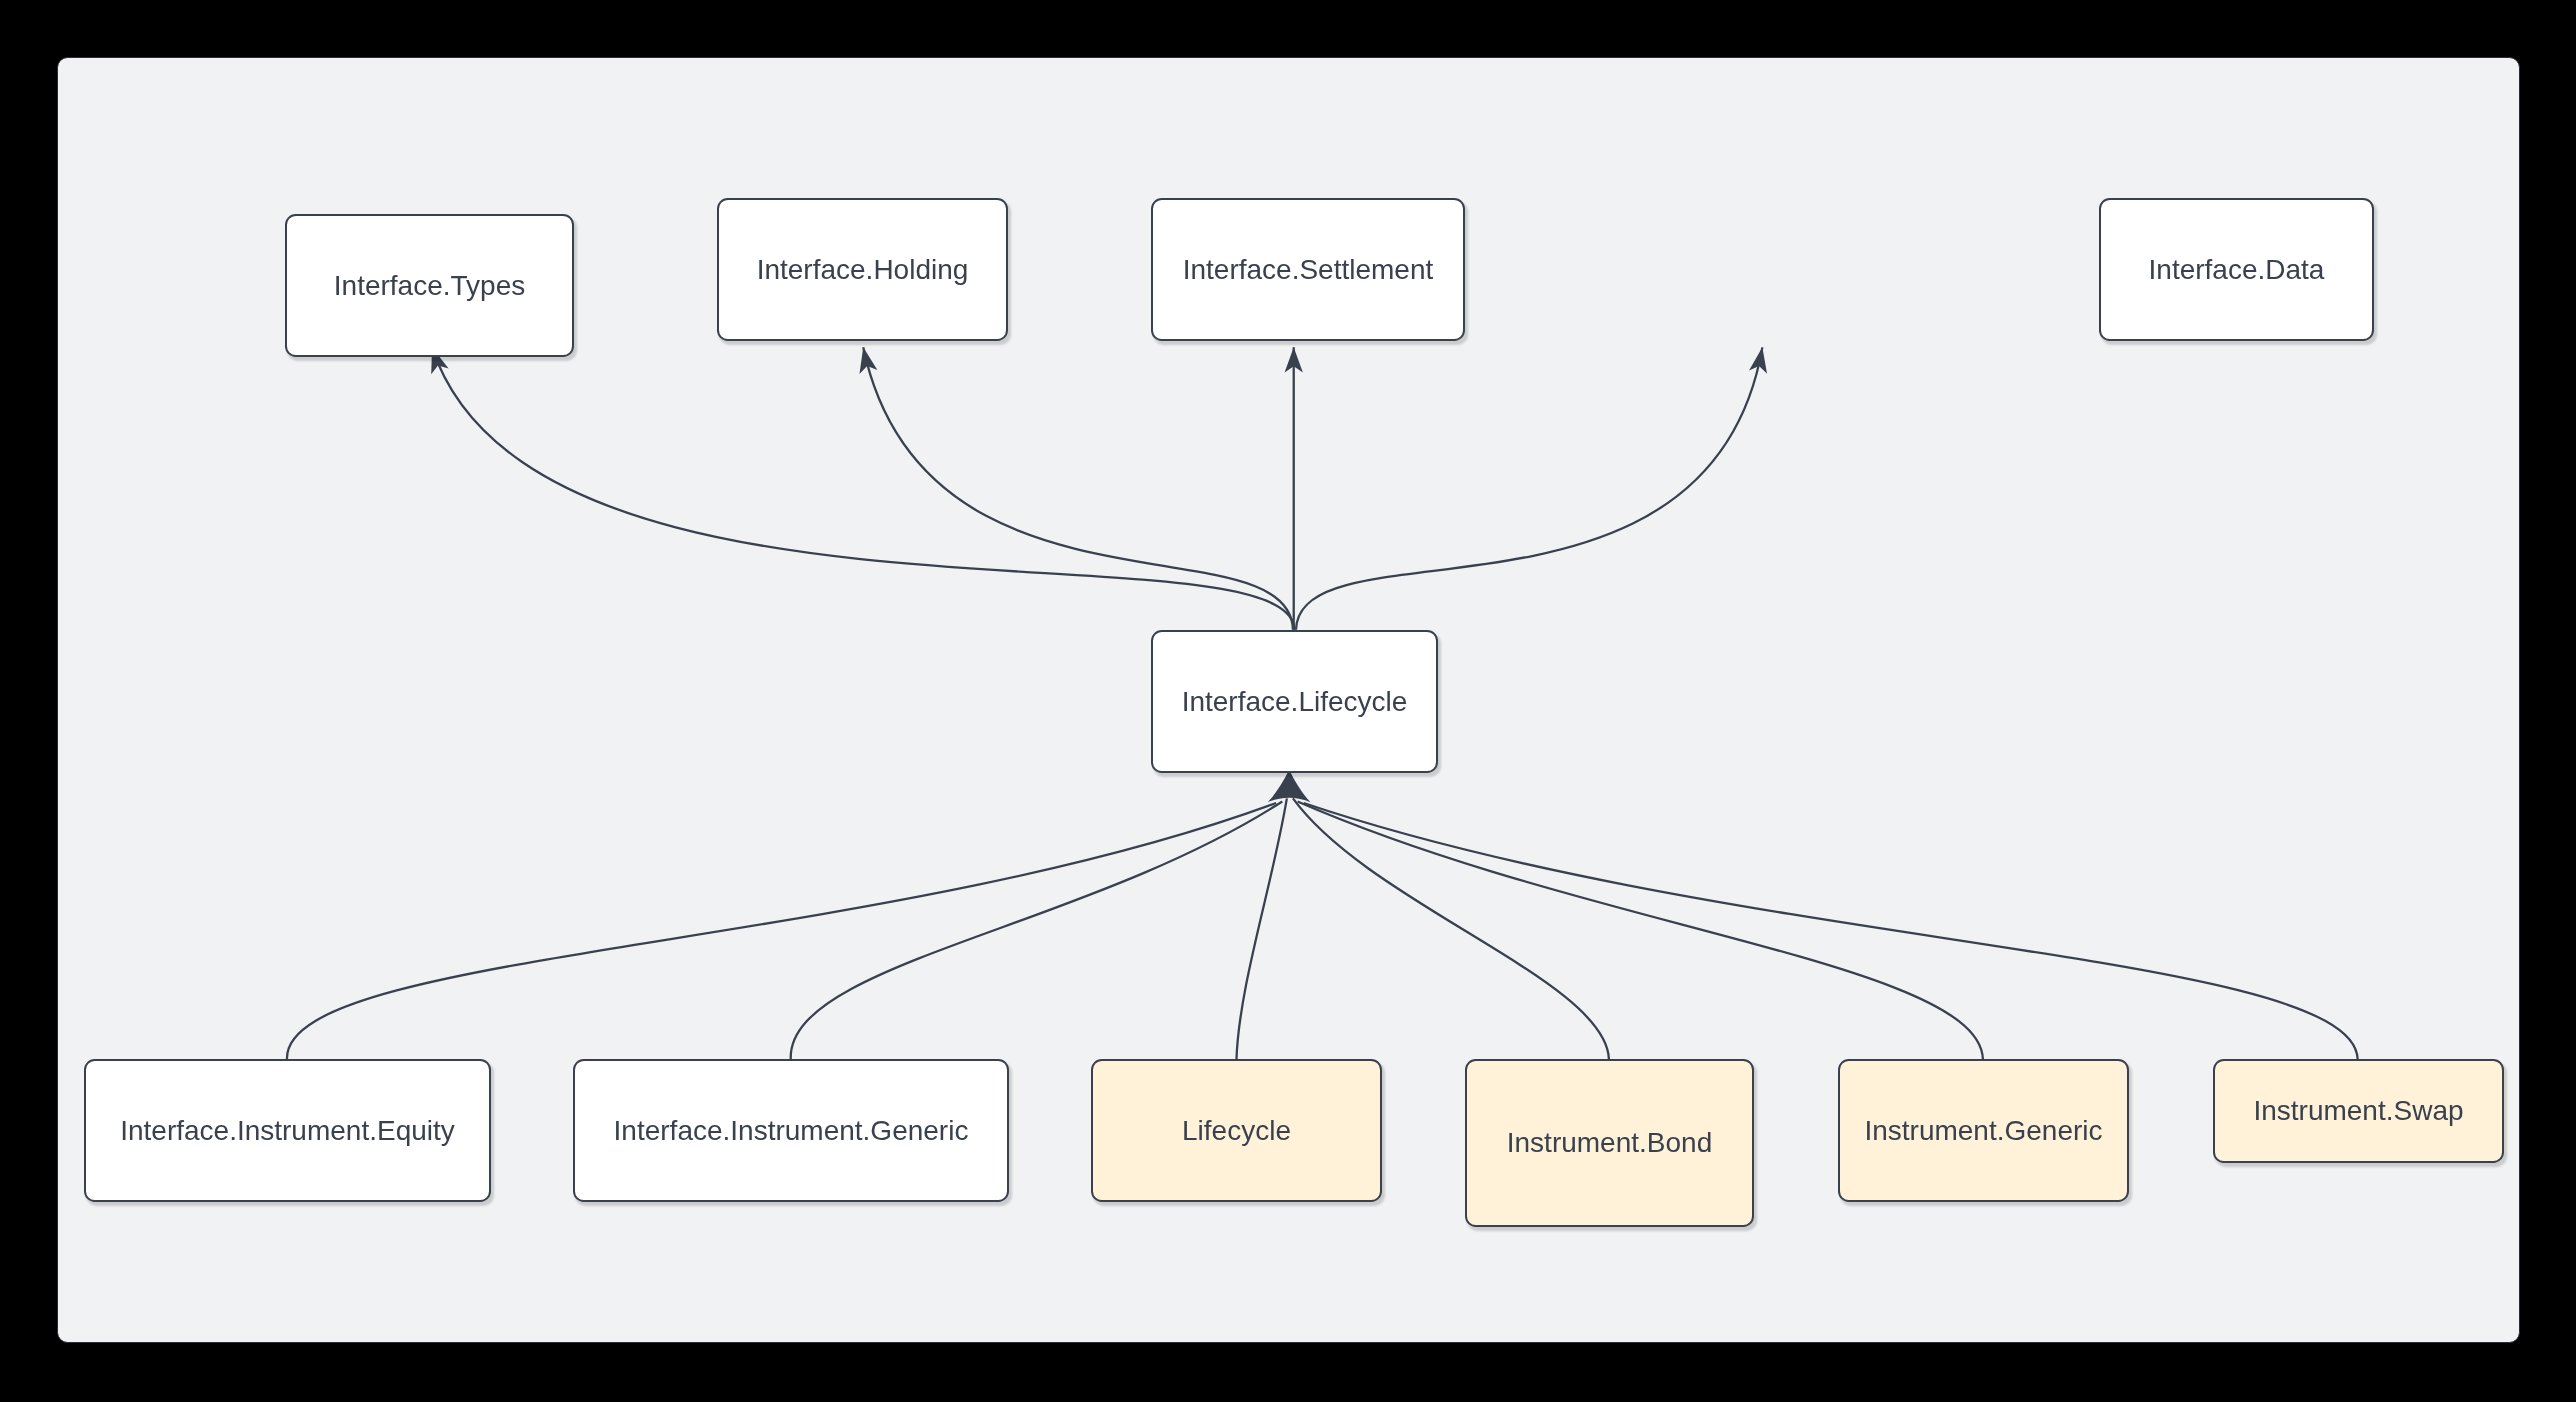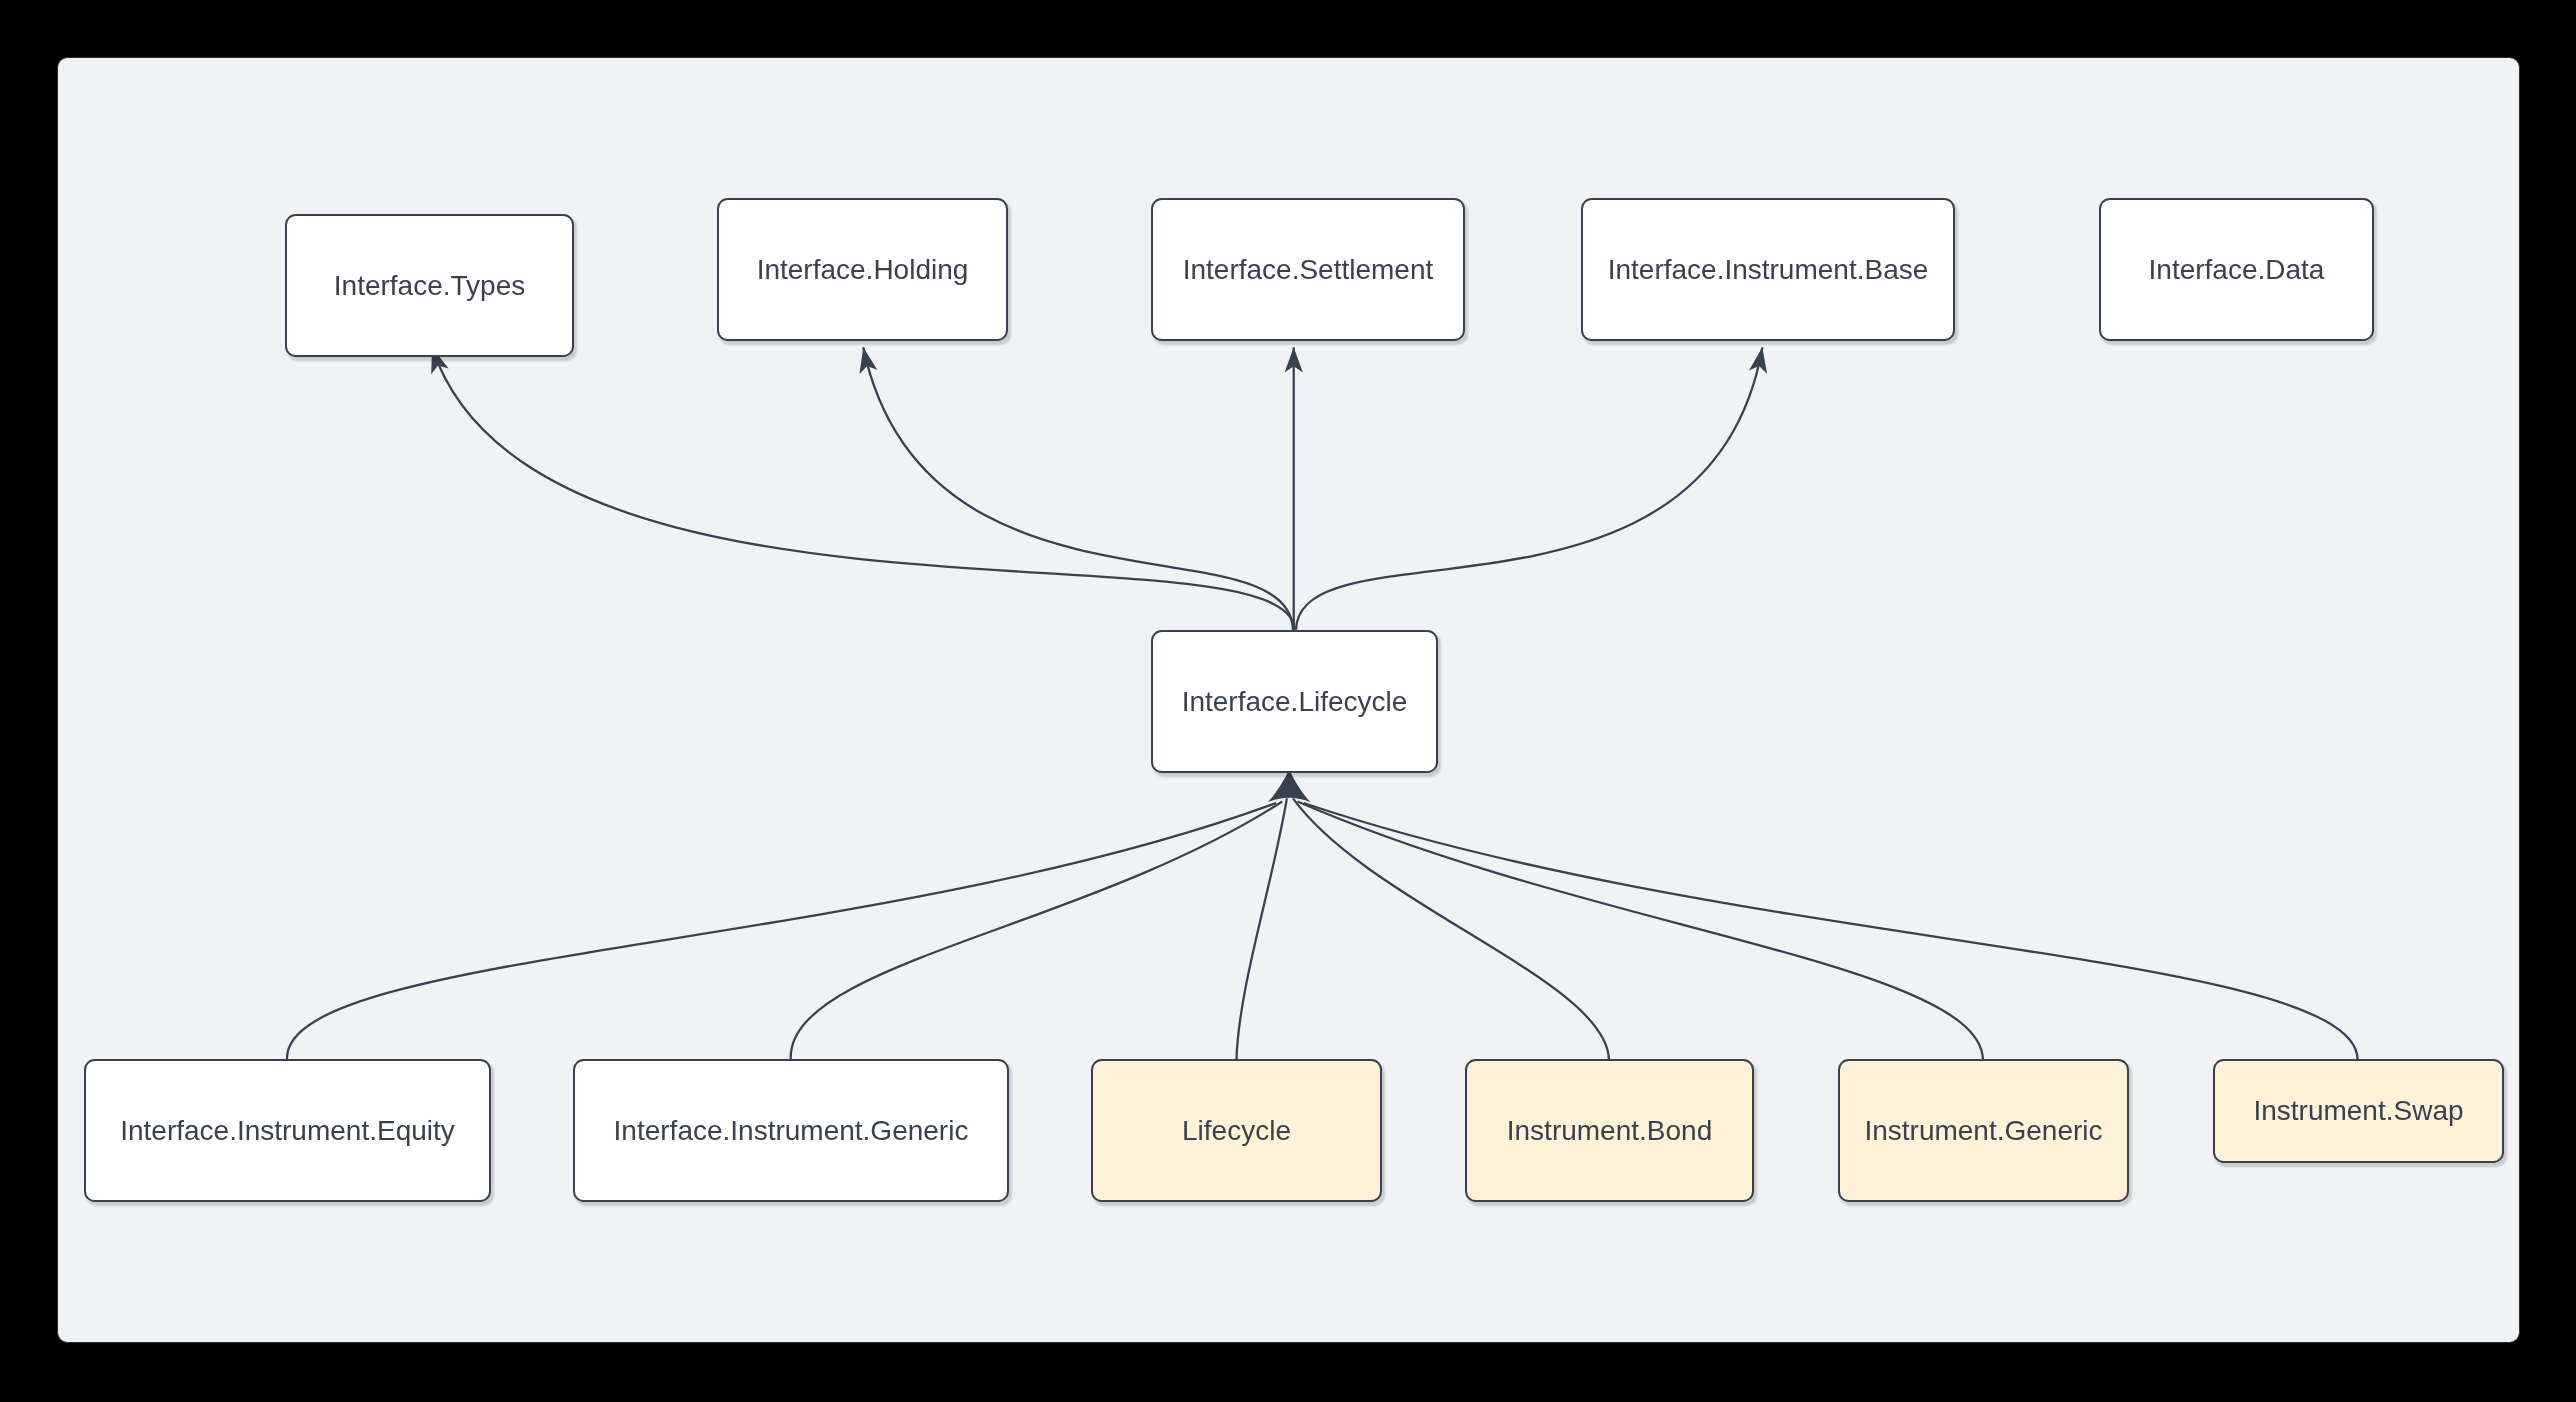--- a/index.html
+++ b/index.html
@@ -67,39 +67,36 @@
   <div class="nodes" id="nodes">
       <div class="node" style="left: 285px; top: 198px; width: 289px; height: 143px; margin-top: 16px;">
         <span>Interface.Types</span>
       </div>
       <div class="node" style="left: 717px; top: 198px; width: 291px; height: 143px;">
         <span>Interface.Holding</span>
       </div>
       <div class="node" style="left: 1151px; top: 198px; width: 314px; height: 143px;">
         <span>Interface.Settlement</span>
       </div>
-      <div class="node" style="left: 1581px; top: 198px; width: 374px; height: 143px;">
-        <span>Interface.Instrument.Base</span>
-      </div>
       <div class="node" style="left: 2099px; top: 198px; width: 275px; height: 143px;">
         <span>Interface.Data</span>
       </div>
       <div class="node" style="left: 1151px; top: 630px; width: 287px; height: 143px;">
         <span>Interface.Lifecycle</span>
       </div>
       <div class="node" style="left: 84px; top: 1059px; width: 407px; height: 143px; justify-content: center;">
         <span>Interface.Instrument.Equity</span>
       </div>
       <div class="node" style="left: 573px; top: 1059px; width: 436px; height: 143px;">
         <span>Interface.Instrument.Generic</span>
       </div>
       <div class="node highlight" style="left: 1091px; top: 1059px; width: 291px; height: 143px;">
         <span>Lifecycle</span>
       </div>
-      <div class="node highlight" style="left: 1465px; top: 1059px; width: 289px; height: 143px;">
+      <div class="node highlight" style="left: 1465px; top: 1059px; width: 289px; height: 168px;">
         <span>Instrument.Bond</span>
       </div>
       <div class="node highlight" style="left: 1838px; top: 1059px; width: 291px; height: 143px;">
         <span>Instrument.Generic</span>
       </div>
       <div class="node highlight" style="left: 2213px; top: 1059px; width: 291px; height: 104px;">
         <span>Instrument.Swap</span>
       </div>
     </div>
 </div>

